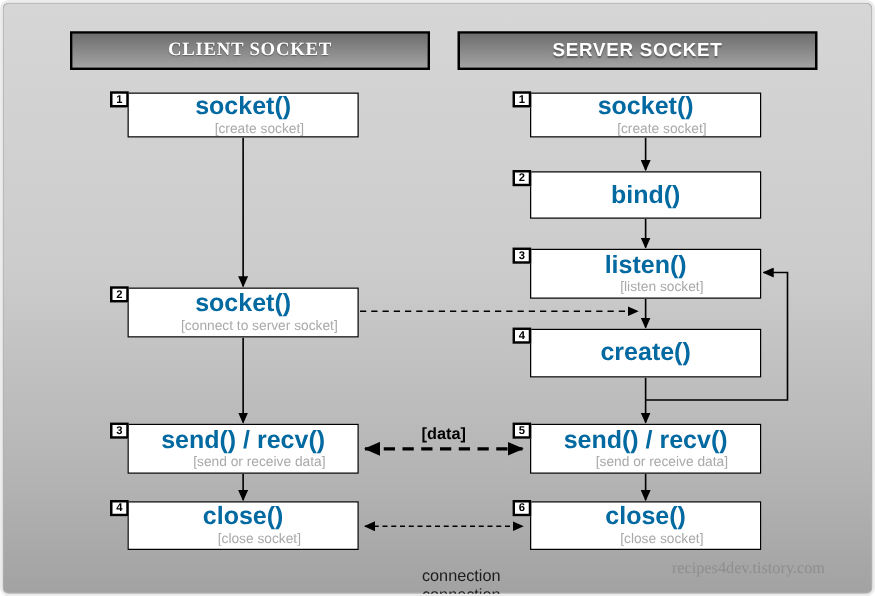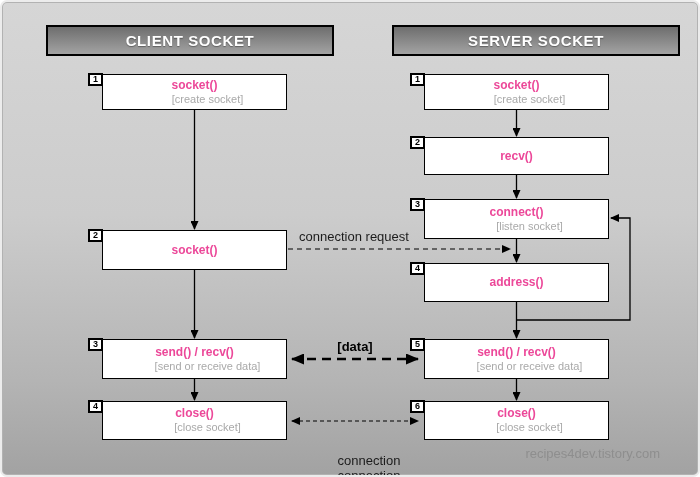--- a/index.html
+++ b/index.html
@@ -17,32 +17,32 @@
     color:#fff;font-weight:bold;font-size:15px;letter-spacing:0.6px;
     display:flex;align-items:center;justify-content:center;
     text-shadow:0 1px 1px rgba(0,0,0,.35);
   }
   .step{
     position:absolute;box-sizing:border-box;width:185px;
     background:#fff;border:1px solid #000;
     display:flex;flex-direction:column;align-items:center;justify-content:center;
     line-height:1.05;
   }
-  .step-title{font-weight:bold;font-size:12px;color:#ec4899;}
+  .step-title{font-weight:bold;font-size:20px;color:#0369a1;}
   .step-sub{font-size:11px;color:#a9a9a9;margin-top:2px;padding-left:26px;}
   .tag{
     position:absolute;left:-15px;top:-2px;width:15px;height:13px;box-sizing:border-box;
     background:#fff;border:2px solid #000;
     font-size:9px;font-weight:bold;color:#000;
     display:flex;align-items:center;justify-content:center;line-height:1;
   }
   svg.arrows{position:absolute;left:0;top:0;pointer-events:none;}
   .lbl{position:absolute;font-size:13px;color:#1c1c1c;text-align:center;line-height:15px;}
   .lbl.bold{font-weight:bold;color:#000;}
-  .watermark{position:absolute;right:38px;top:444px;font-size:13px;color:#8e8e8e;}
+  .watermark{position:absolute;right:38px;top:444px;font-size:13px;color:#8e8e8e;font-family:Liberation Serif, serif;}
 </style>
 </head>
 <body>
 
 <div id="canvas">
 
   <svg class="arrows" width="700" height="477" viewBox="0 0 700 477">
     <defs>
       <marker id="ah" markerUnits="userSpaceOnUse" markerWidth="9" markerHeight="8" viewBox="0 0 9 8" refX="8" refY="4" orient="auto-start-reverse">
         <path d="M0,0 L9,4 L0,8 z" fill="#000"></path>
@@ -64,77 +64,77 @@
 
     <polyline points="514.5,318 628,318 628,216 609,216" fill="none" stroke="#000" stroke-width="1.3" marker-end="url(#ah)"></polyline>
 
     <line x1="286" y1="247" x2="508" y2="247" stroke="#000" stroke-width="1.2" stroke-dasharray="5 4" marker-end="url(#ah)"></line>
 
     <line x1="290" y1="357" x2="416" y2="357" stroke="#000" stroke-width="2.6" stroke-dasharray="9 6" marker-start="url(#ahBig)" marker-end="url(#ahBig)"></line>
 
     <line x1="290" y1="419" x2="416" y2="419" stroke="#000" stroke-width="1.2" stroke-dasharray="4 3" marker-start="url(#ah)" marker-end="url(#ah)"></line>
   </svg>
 
-  <div class="hdr" style="left:44px;">
+  <div class="hdr" style="left:54px;font-family:Liberation Serif, serif;">
     <span>CLIENT SOCKET</span>
   </div>
-  <div class="hdr" style="left:390px;text-align:right;">
+  <div class="hdr" style="left:364px;text-align:right;">
     <span>SERVER SOCKET</span>
   </div>
 
   <div class="step" style="left:100px;top:72px;height:36px;">
     <div class="tag">1</div>
     <div class="step-title">socket()</div>
     <div class="step-sub">[create socket]</div>
   </div>
   <div class="step" style="left:100px;top:228px;height:40px;">
     <div class="tag">2</div>
     <div class="step-title">socket()</div>
+    <div class="step-sub">[connect to server socket]</div>
   </div>
   <div class="step" style="left:100px;top:337px;height:40px;">
     <div class="tag">3</div>
     <div class="step-title">send() / recv()</div>
     <div class="step-sub">[send or receive data]</div>
   </div>
   <div class="step" style="left:100px;top:399px;height:39px;">
     <div class="tag">4</div>
     <div class="step-title">close()</div>
     <div class="step-sub">[close socket]</div>
   </div>
 
   <div class="step" style="left:422px;top:72px;height:36px;">
     <div class="tag">1</div>
     <div class="step-title">socket()</div>
     <div class="step-sub">[create socket]</div>
   </div>
   <div class="step" style="left:422px;top:135px;height:38px;">
     <div class="tag">2</div>
-    <div class="step-title">recv()</div>
+    <div class="step-title">bind()</div>
   </div>
   <div class="step" style="left:422px;top:197px;height:40px;">
     <div class="tag">3</div>
-    <div class="step-title">connect()</div>
+    <div class="step-title">listen()</div>
     <div class="step-sub">[listen socket]</div>
   </div>
   <div class="step" style="left:422px;top:261px;height:39px;">
     <div class="tag">4</div>
-    <div class="step-title">address()</div>
+    <div class="step-title">create()</div>
   </div>
   <div class="step" style="left:422px;top:337px;height:40px;">
     <div class="tag">5</div>
     <div class="step-title">send() / recv()</div>
     <div class="step-sub">[send or receive data]</div>
   </div>
   <div class="step" style="left:422px;top:399px;height:39px;">
     <div class="tag">6</div>
     <div class="step-title">close()</div>
     <div class="step-sub">[close socket]</div>
   </div>
 
-  <div class="lbl" style="left:288px;top:227px;width:128px;">connection request</div>
   <div class="lbl bold" style="left:303px;top:337px;width:100px;text-align:center;">[data]</div>
   <div class="lbl" style="left:317px;top:403px;width:100px;margin-top:48px;">
     <div>connection</div>
     <div>connection</div>
   </div>
 
   <div class="watermark">recipes4dev.tistory.com</div>
 </div>
 
 </body></html>

